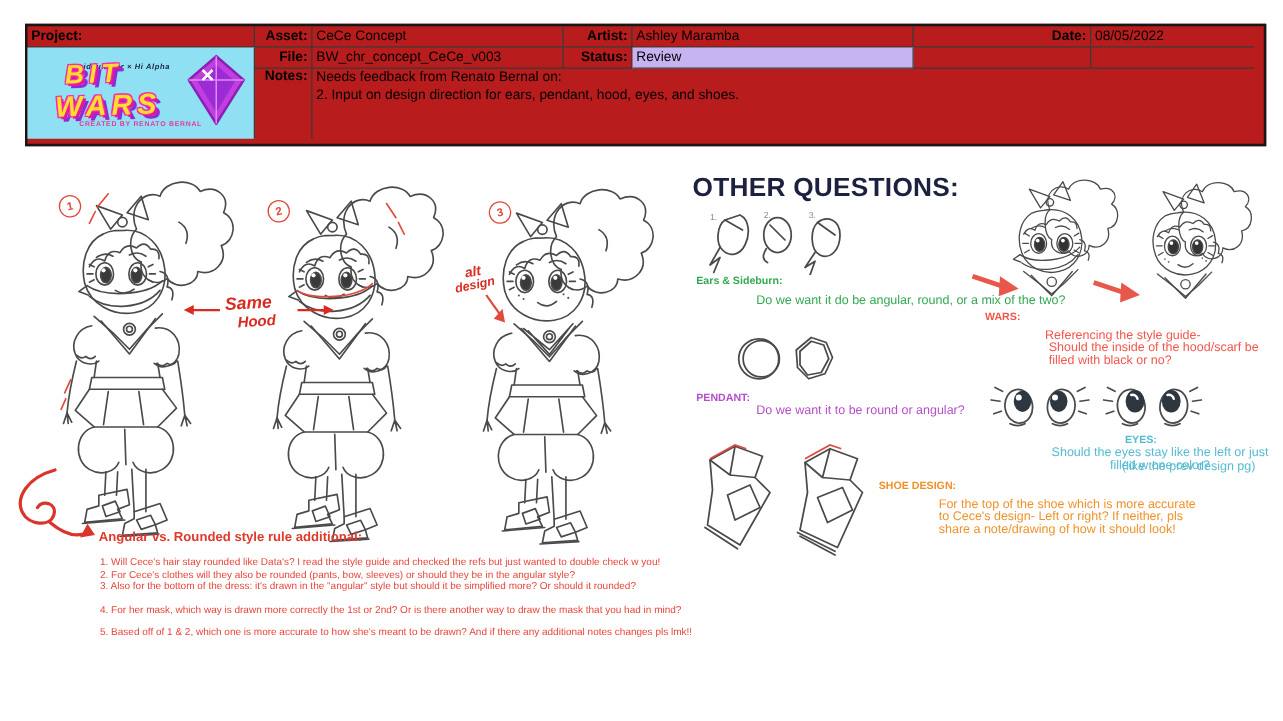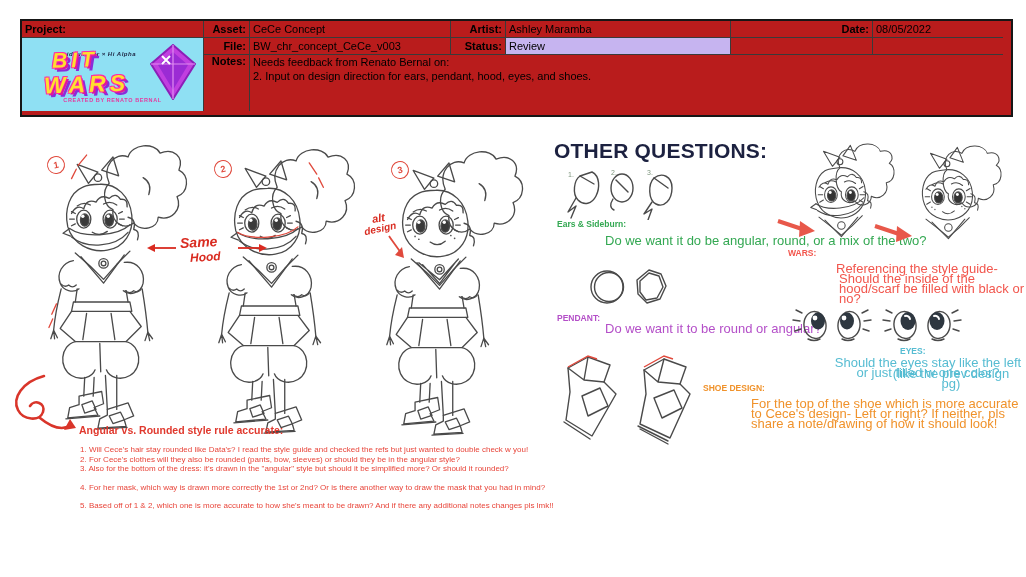--- a/index.html
+++ b/index.html
@@ -27,21 +27,21 @@
     color:#ffdf2e;transform:rotate(-2deg);
     text-shadow:-1px -1px 0 #ff2ba6,1px -1px 0 #ff2ba6,-1px 1px 0 #ff2ba6,2px 2px 0 #e0189a,4px 4px 0 #8c2bd9;}
   .logo-wars{left:22px;top:38px;font-size:23px;font-weight:800;font-style:italic;letter-spacing:4px;
     color:#ffdf2e;transform:rotate(-2deg);
     text-shadow:-1px -1px 0 #ff2ba6,1px -1px 0 #ff2ba6,-1px 1px 0 #ff2ba6,2px 2px 0 #e0189a,4px 4px 0 #8c2bd9;}
   .logo-credit{left:0;bottom:3px;width:100%;text-align:center;font-size:5.5px;font-weight:bold;
     color:#e5399f;letter-spacing:.6px;}
   
   .oq-title{font-size:21px;font-weight:bold;color:#1c2140;letter-spacing:.2px;}
   .sec-head{font-size:8.5px;font-weight:bold;}
-  .sec-body{font-size:13px;line-height:10px;padding-left:48px;}
+  .sec-body{font-size:10px;line-height:10px;padding-left:48px;}
   .earnum{font-size:7px;color:#7f977f;}
   .red-title{font-size:10.5px;font-weight:bold;color:#e0392e;}
   .red-item{font-size:8px;color:#e8453a;line-height:9.5px;white-space:nowrap;}
   .hand{color:#d92b20;font-weight:bold;font-style:italic;}
   .circ-num{width:16px;height:16px;border:1.6px solid #e0493c;border-radius:50%;color:#e0493c;
     font-size:9px;font-weight:bold;display:flex;align-items:center;justify-content:center;
     transform:rotate(-12deg);background:transparent;}
   svg{display:block;}
   .sketch{stroke:#4a4a4a;stroke-width:1.4;fill:none;stroke-linecap:round;stroke-linejoin:round;}
 </style>
@@ -333,18 +333,18 @@
     <ellipse cx="145" cy="18" rx="7.5" ry="9" fill="#2e3740" stroke="none"></ellipse>
     <path d="M142,13 a4,4 0 0 1 5,3" stroke="#fff" stroke-width="2"></path>
     <path d="M160,10 l6,-3 M162,18 l7,-1 M161,26 l6,2"></path>
       <path d="M140,36 q6,3 12,0"></path>
   </g>
 </svg>
 <div class="abs sec-head" style="left:900px;top:346px;width:62px;text-align:left;color:#56bcd2">EYES:</div>
 <div class="abs sec-body" style="left:782px;top:358px;width:196px;text-align:center;color:#56bcd2">Should the eyes stay like the left or just filled w one color?</div>
 <div class="abs sec-body" style="left:838px;top:369px;width:130px;text-align:center;color:#56bcd2">(like the prev design pg)</div>
 
-<div class="abs red-title" style="left:79px;top:424px">Angular vs. Rounded style rule accurate:</div>
+<div class="abs red-title" style="left:79px;top:424px">Angular vs. Rounded style rule additional:</div>
 <div class="abs red-item" style="left:80px;top:445px">1. Will Cece's hair stay rounded like Data's? I read the style guide and checked the refs but just wanted to double check w you!</div>
 <div class="abs red-item" style="left:80px;top:455px">2. For Cece's clothes will they also be rounded (pants, bow, sleeves) or should they be in the angular style?</div>
 <div class="abs red-item" style="left:80px;top:464px">3. Also for the bottom of the dress: it's drawn in the "angular" style but should it be simplified more? Or should it rounded?</div>
 <div class="abs red-item" style="left:80px;top:483px">4. For her mask, which way is drawn more correctly the 1st or 2nd? Or is there another way to draw the mask that you had in mind?</div>
 <div class="abs red-item" style="left:80px;top:501px">5. Based off of 1 &amp; 2, which one is more accurate to how she's meant to be drawn? And if there any additional notes changes pls lmk!!</div>
 
 </body></html>

